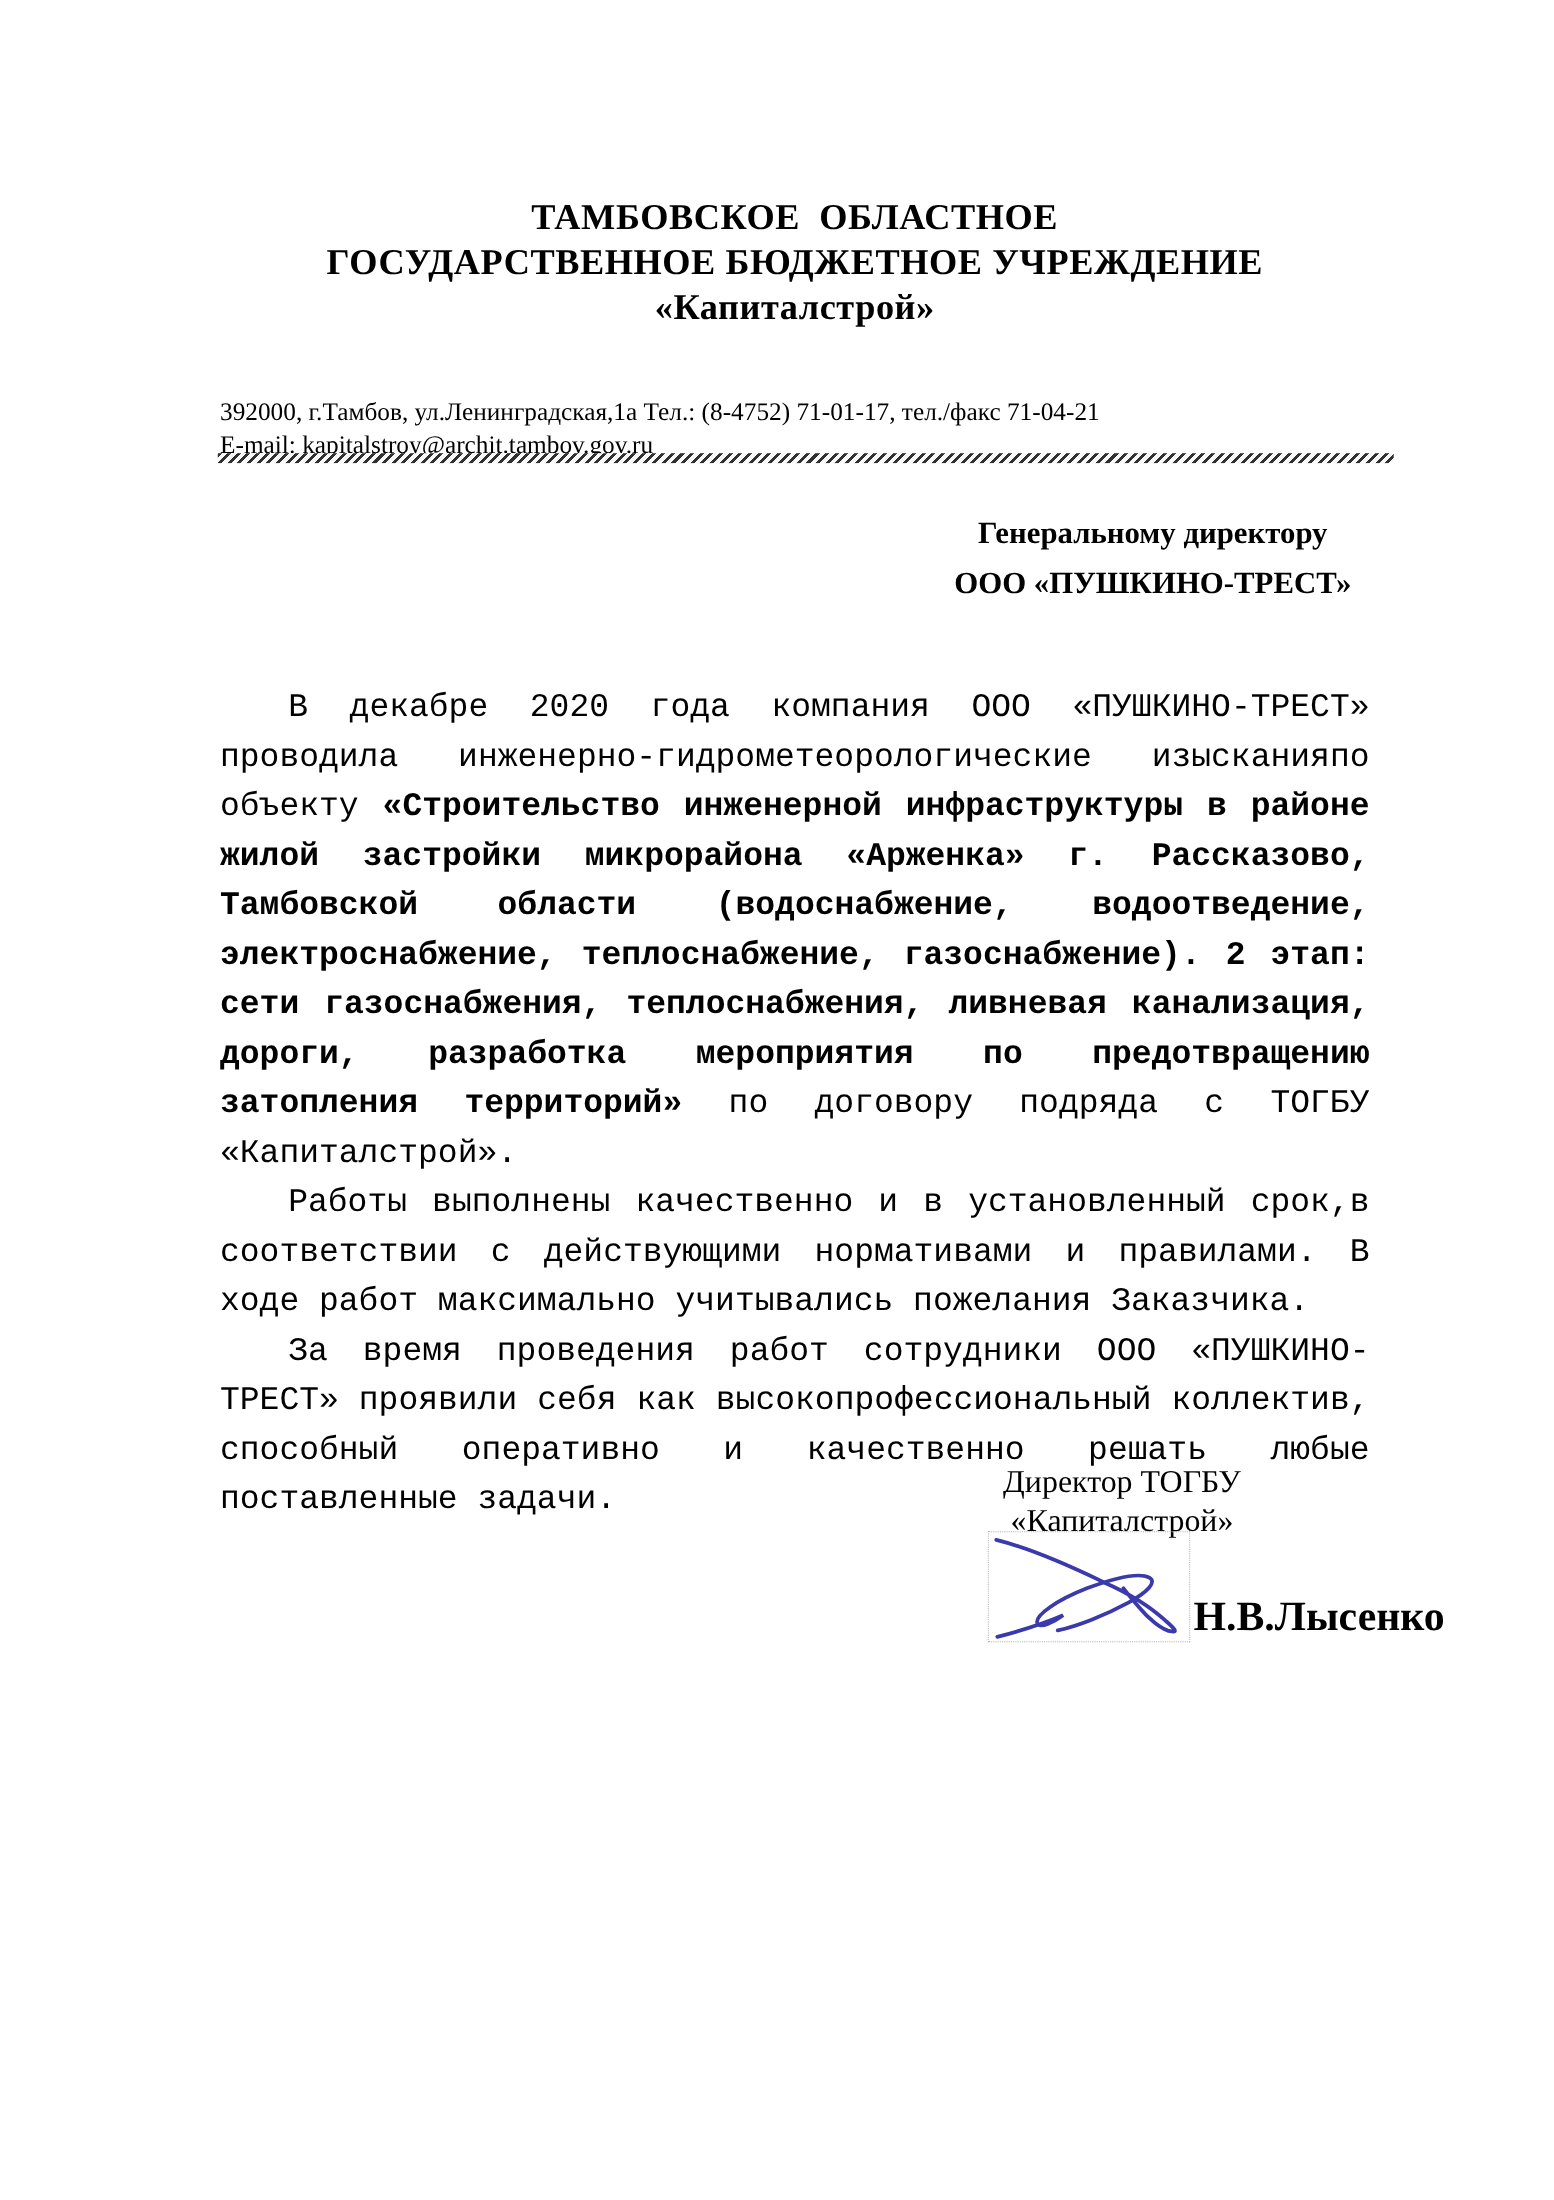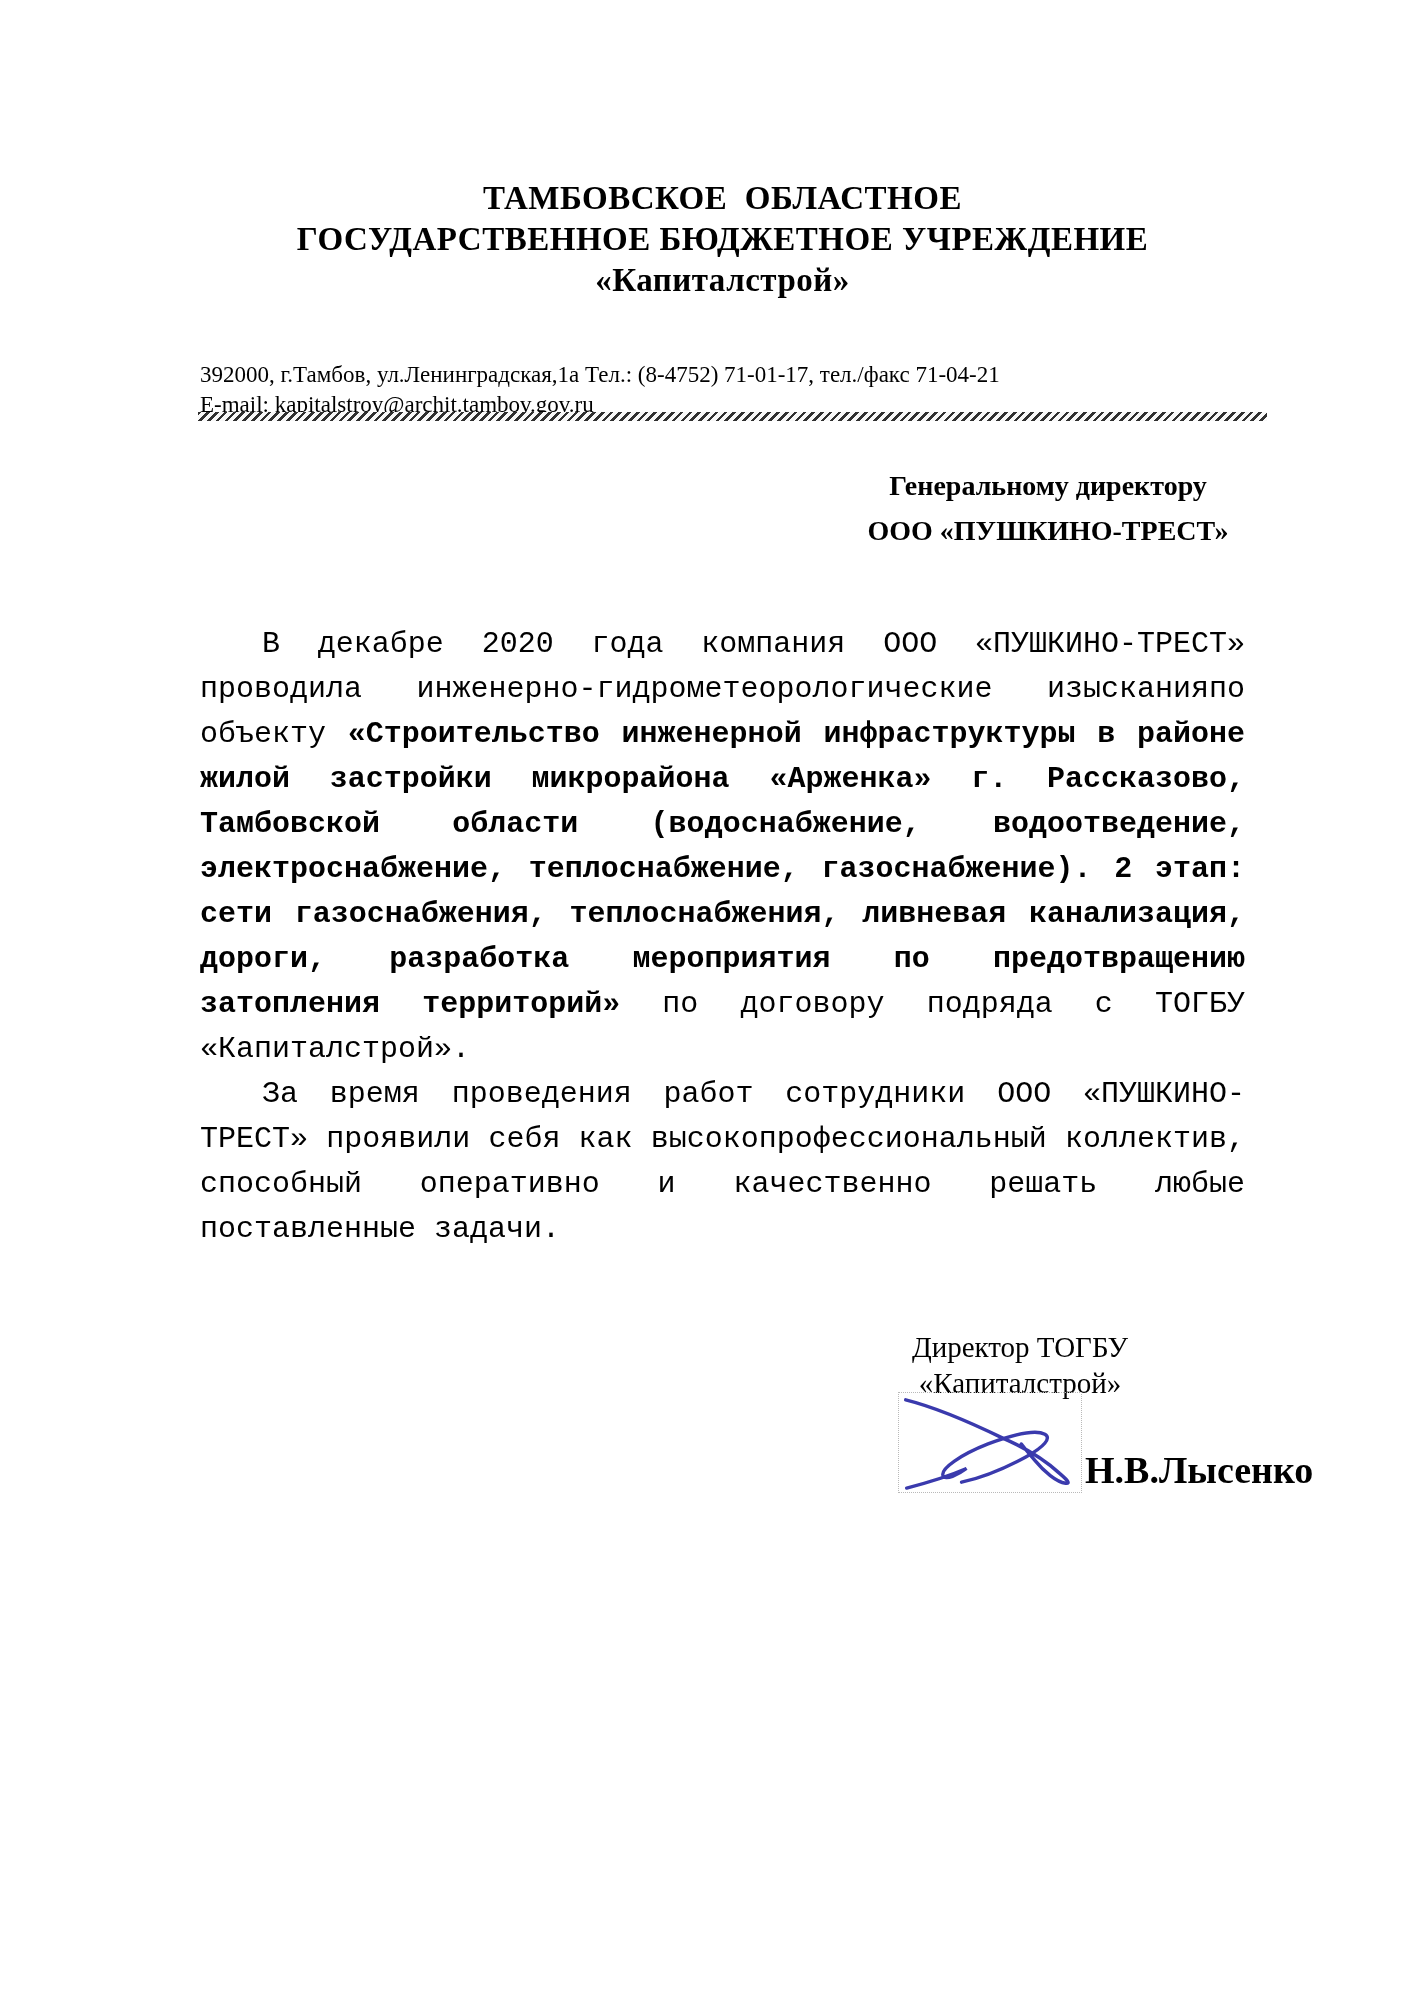--- a/index.html
+++ b/index.html
@@ -119,20 +119,21 @@
 
   <div class="divider"></div>
 
   <div class="recipient">
     <div>Генеральному директору</div>
     <div>ООО «ПУШКИНО-ТРЕСТ»</div>
   </div>
 
   <div class="body-text">
     <p><span>В декабре 2020 года компания ООО «ПУШКИНО-ТРЕСТ» проводила инженерно-гидрометеорологические изысканияпо объекту </span><strong>«Строительство инженерной инфраструктуры в районе жилой застройки микрорайона «Арженка» г. Рассказово, Тамбовской области (водоснабжение, водоотведение, электроснабжение, теплоснабжение, газоснабжение). 2 этап: сети газоснабжения, теплоснабжения, ливневая канализация, дороги, разработка мероприятия по предотвращению затопления территорий»</strong><span> по договору подряда с ТОГБУ «Капиталстрой».</span></p>
+    <p>Работы выполнены качественно и в установленный срок,в соответствии с действующими нормативами и правилами. В ходе работ максимально учитывались пожелания Заказчика.</p>
     <p>За время проведения работ сотрудники ООО «ПУШКИНО-ТРЕСТ» проявили себя как высокопрофессиональный коллектив, способный оперативно и качественно решать любые поставленные задачи.</p>
   </div>
 
   <div class="sig-title">
     <div>Директор ТОГБУ</div>
     <div>«Капиталстрой»</div>
   </div>
 
   <div class="sig-box">
     <svg viewBox="0 0 184 101" xmlns="http://www.w3.org/2000/svg">

